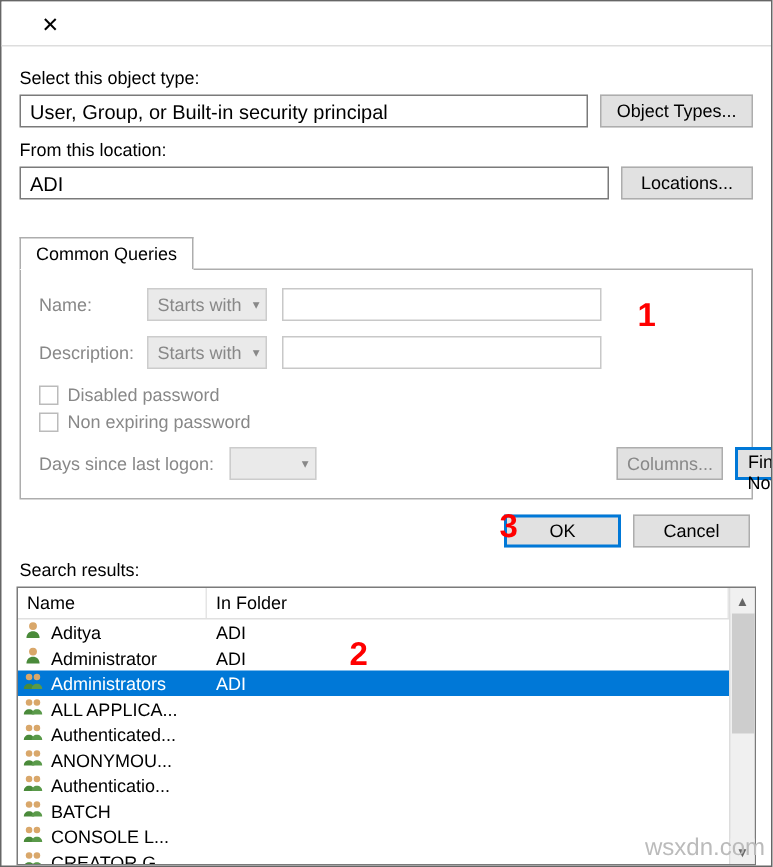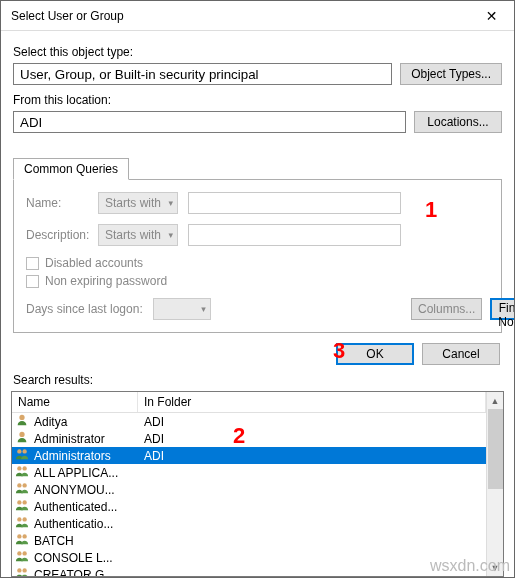--- a/index.html
+++ b/index.html
@@ -115,21 +115,20 @@
   .sb-thumb { position:absolute; top:17px; width:15px; left:1px; height:80px; background:#cdcdcd;}
   .icon-svg { width:16px; height:14px; flex-shrink:0;}
   .chev { font-size:9px; color:#888; }
   .annot { position:absolute; font-size:22px; font-weight:bold; color:#ff0000; font-family:Arial,sans-serif; pointer-events:none; z-index:50;}
   .watermark { position:absolute; right:4px; bottom:2px; font-size:16px; color:#bbb; font-family:Arial;}
 </style>
 </head>
 <body>
 
 <div class="titlebar">
-  <span class="title">Select User or Group</span>
   <div class="close">
     <span>✕</span>
   </div>
 </div>
 
 <div class="content">
   <div class="field-label">Select this object type:</div>
   <div class="row">
     <input class="text-input" value="User, Group, or Built-in security principal" style="">
     <button class="btn">Object Types...</button>
@@ -156,21 +155,21 @@
         <div class="q-row">
           <div class="q-label">Description:</div>
           <div class="q-select">
             <span>Starts with</span>
             <span class="chev">▾</span>
           </div>
           <input class="q-text" style="">
         </div>
         <div class="chk-row">
           <div class="chk"></div>
-          <span>Disabled accounts</span>
+          <span>Disabled password</span>
         </div>
         <div class="chk-row">
           <div class="chk"></div>
           <span>Non expiring password</span>
         </div>
         <div class="days-row">
           <span>Days since last logon:</span>
           <div class="days-sel">
             <span class="chev">▾</span>
           </div>
@@ -248,33 +247,33 @@
           <div class="rf"></div>
         </div>
         <div class="res-row">
           <div class="rn">
             <span><svg class="icon-svg" viewBox="0 0 16 16">
                 <circle cx="5" cy="5" r="2.5" fill="#d9a76a"></circle>
                 <circle cx="11" cy="5" r="2.5" fill="#d9a76a"></circle>
                 <path d="M1 14c0-2.5 1.8-4 4-4s4 1.5 4 4z" fill="#4a8a3a"></path>
                 <path d="M7 14c0-2.5 1.8-4 4-4s4 1.5 4 4z" fill="#5a9a4a"></path>
               </svg></span>
+            <span>Authenticated...</span>
+          </div>
+          <div class="rf"></div>
+        </div>
+        <div class="res-row">
+          <div class="rn">
+            <span><svg class="icon-svg" viewBox="0 0 16 16">
+                <circle cx="5" cy="5" r="2.5" fill="#d9a76a"></circle>
+                <circle cx="11" cy="5" r="2.5" fill="#d9a76a"></circle>
+                <path d="M1 14c0-2.5 1.8-4 4-4s4 1.5 4 4z" fill="#4a8a3a"></path>
+                <path d="M7 14c0-2.5 1.8-4 4-4s4 1.5 4 4z" fill="#5a9a4a"></path>
+              </svg></span>
             <span>ANONYMOU...</span>
-          </div>
-          <div class="rf"></div>
-        </div>
-        <div class="res-row">
-          <div class="rn">
-            <span><svg class="icon-svg" viewBox="0 0 16 16">
-                <circle cx="5" cy="5" r="2.5" fill="#d9a76a"></circle>
-                <circle cx="11" cy="5" r="2.5" fill="#d9a76a"></circle>
-                <path d="M1 14c0-2.5 1.8-4 4-4s4 1.5 4 4z" fill="#4a8a3a"></path>
-                <path d="M7 14c0-2.5 1.8-4 4-4s4 1.5 4 4z" fill="#5a9a4a"></path>
-              </svg></span>
-            <span>Authenticated...</span>
           </div>
           <div class="rf"></div>
         </div>
         <div class="res-row">
           <div class="rn">
             <span><svg class="icon-svg" viewBox="0 0 16 16">
                 <circle cx="5" cy="5" r="2.5" fill="#d9a76a"></circle>
                 <circle cx="11" cy="5" r="2.5" fill="#d9a76a"></circle>
                 <path d="M1 14c0-2.5 1.8-4 4-4s4 1.5 4 4z" fill="#4a8a3a"></path>
                 <path d="M7 14c0-2.5 1.8-4 4-4s4 1.5 4 4z" fill="#5a9a4a"></path>

